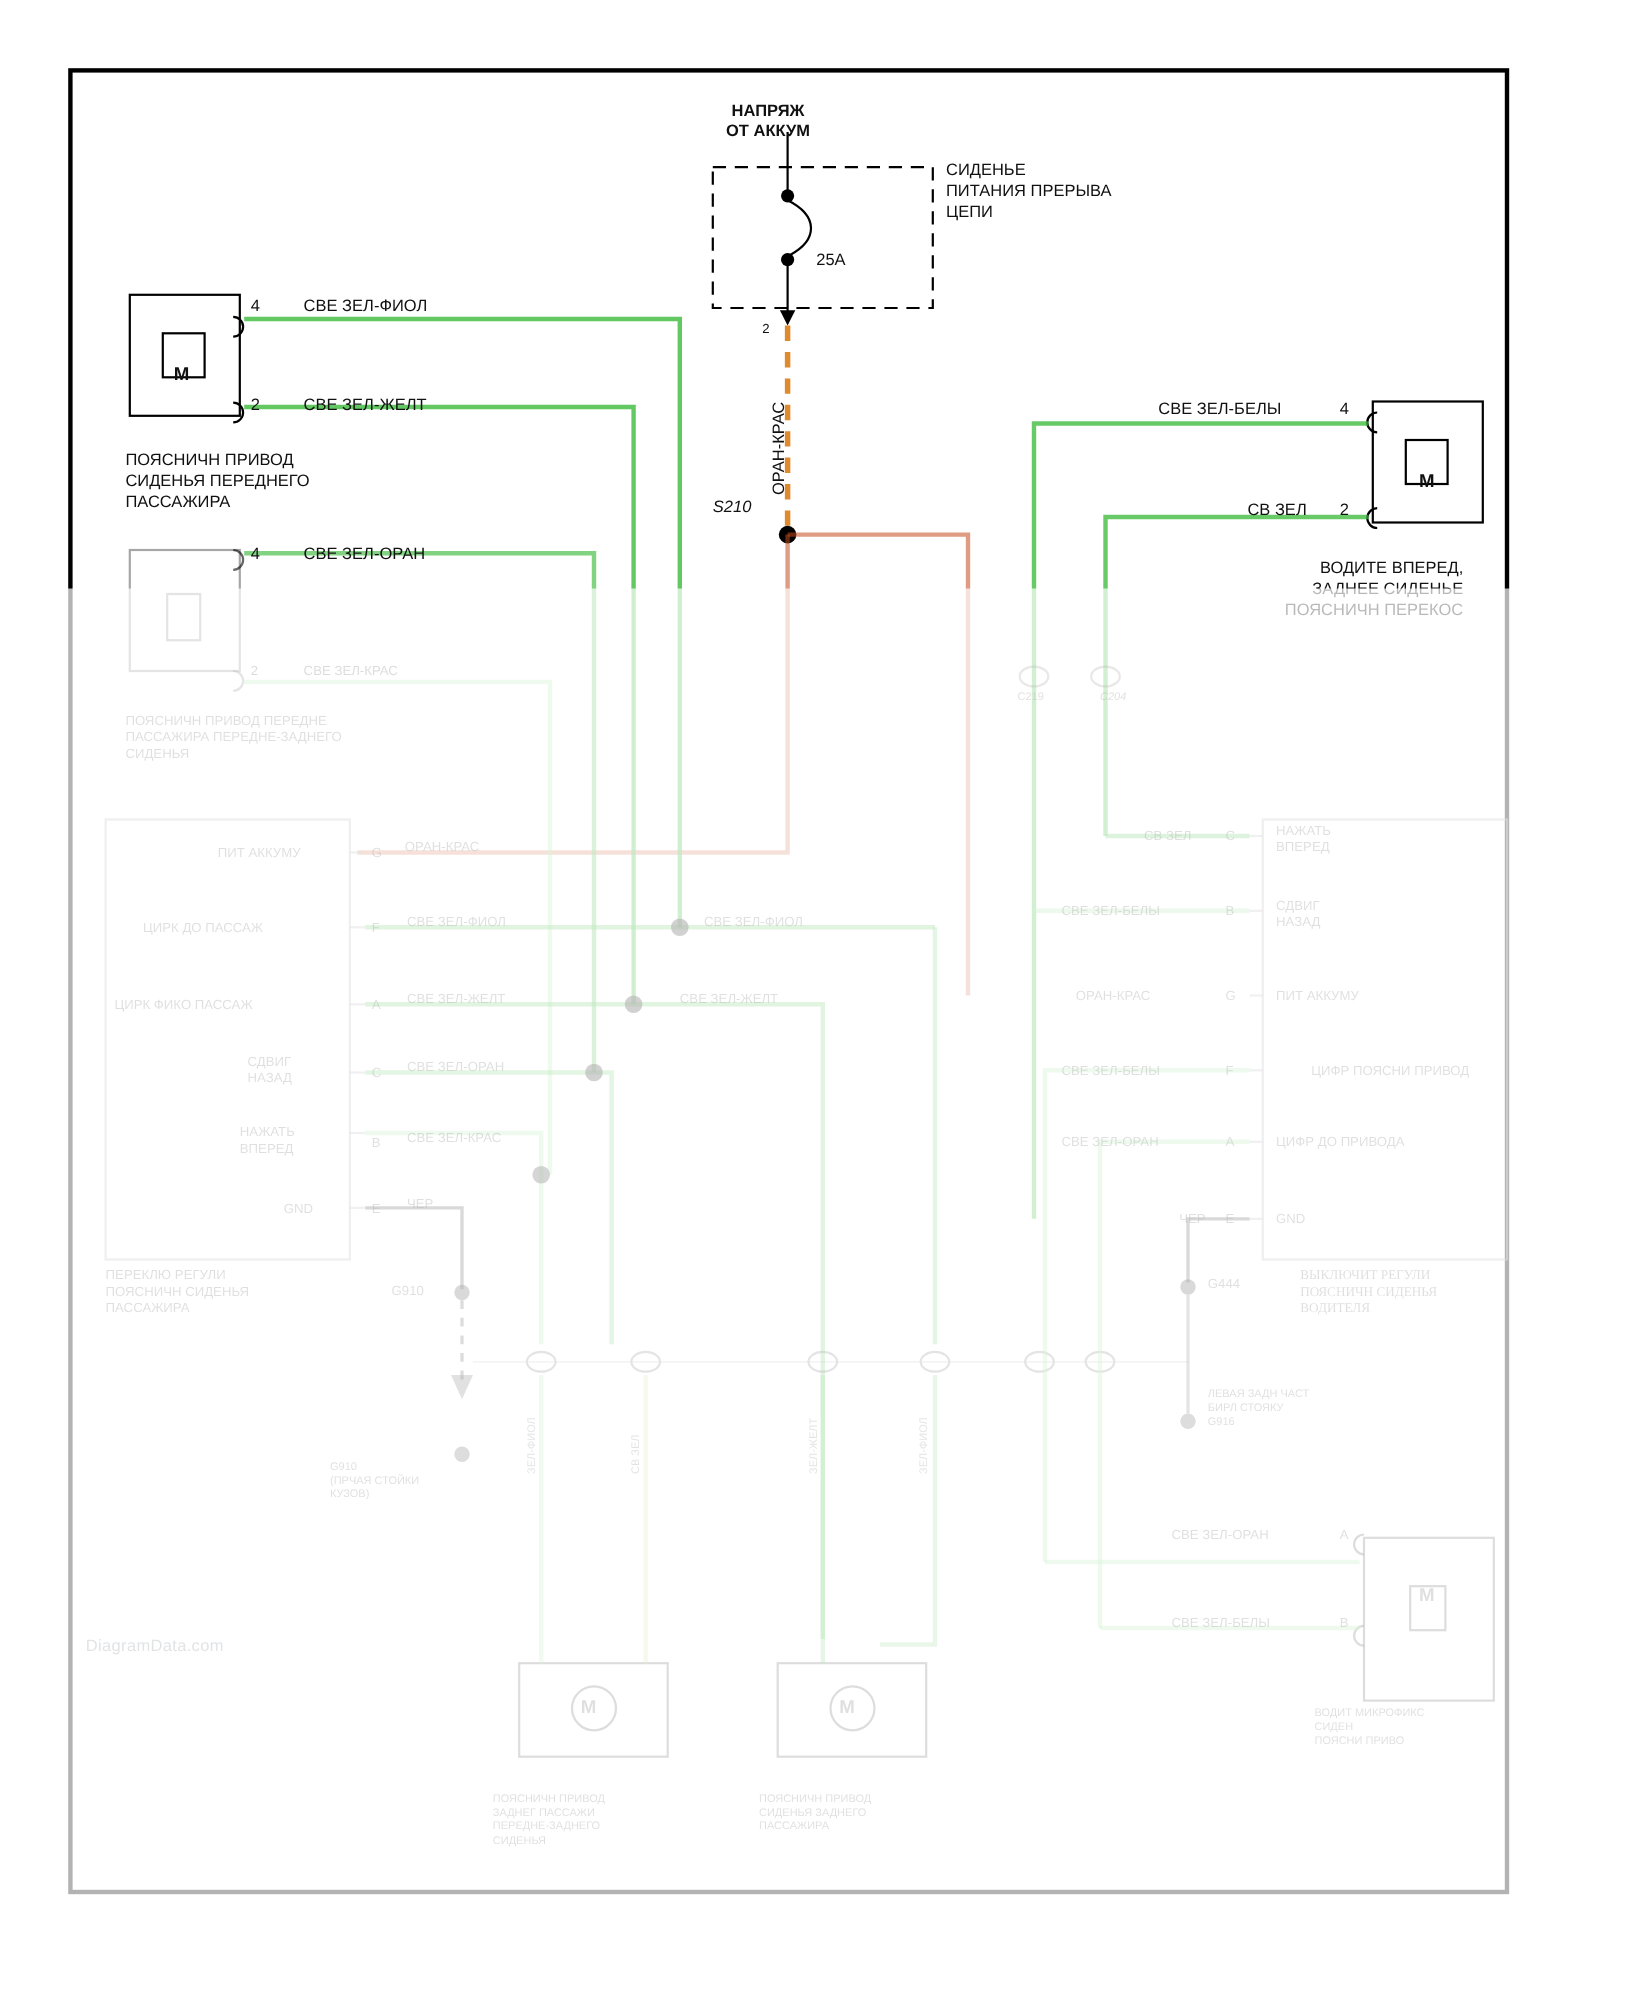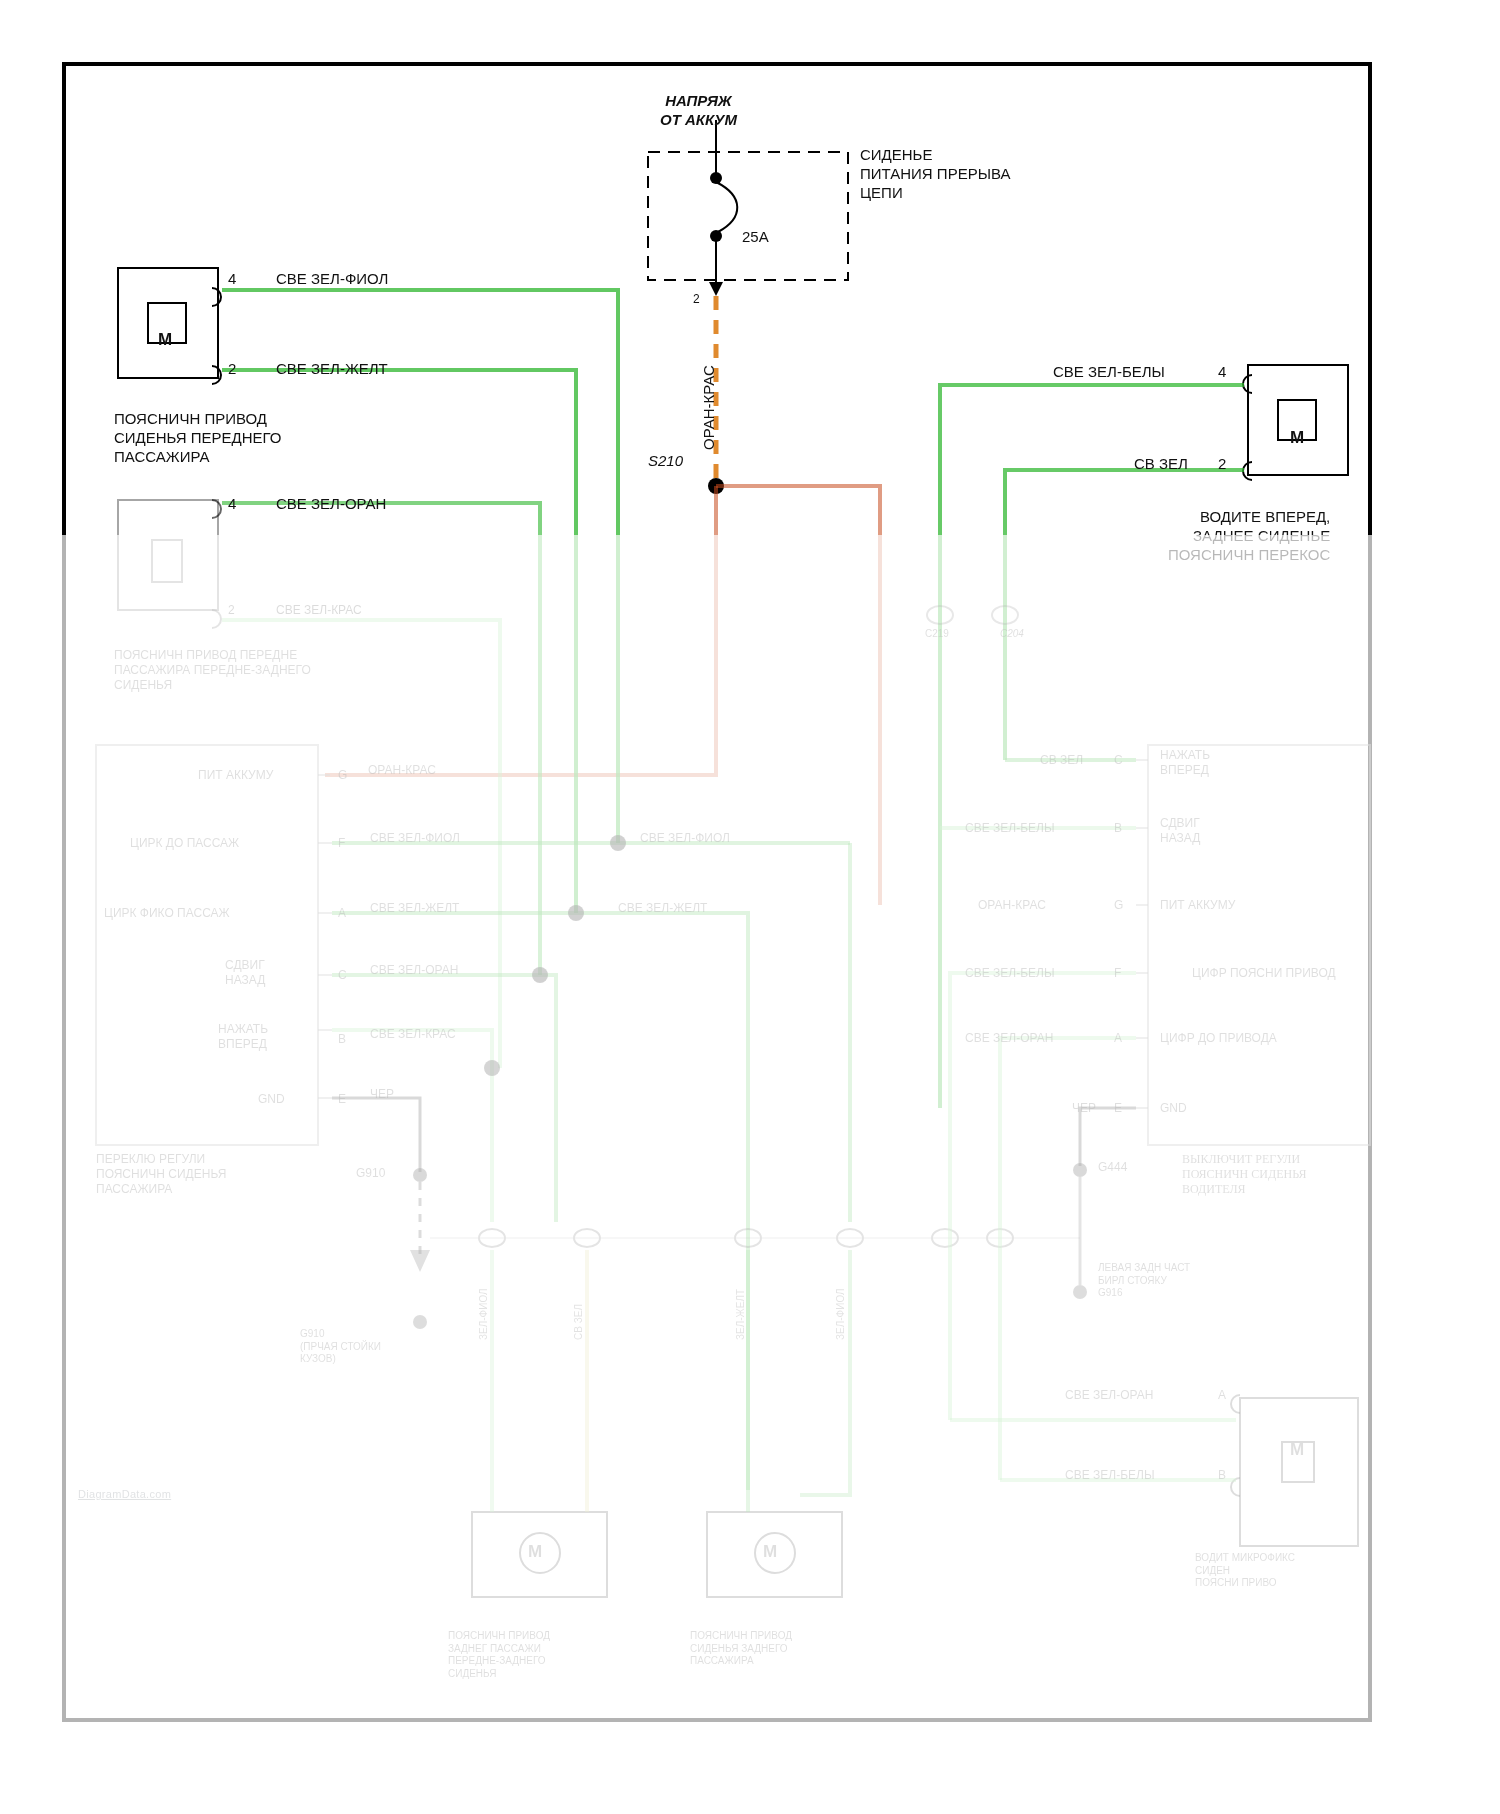--- a/index.html
+++ b/index.html
@@ -38,40 +38,39 @@
   }
   .lbl {
     position: absolute;
     font-size: 15px;
     color: #111;
     white-space: pre;
     line-height: 1.25;
   }
   .lbl.small { font-size: 12px; }
   .lbl.tiny { font-size: 10px; }
-  .lbl.bold { font-weight: bold; font-style: italic; }
+  .lbl.bold { font-weight: bold; }
   .lbl.rot {
     transform: rotate(-90deg);
     transform-origin: left top;
   }
   svg.overlay {
     position: absolute;
     left: 0; top: 0;
     width: 1500px;
     height: 1814px;
     pointer-events: none;
   }
   .wm {
     position: absolute;
     left: 78px;
     top: 1488px;
-    font-size: 11px;
+    font-size: 15px;
     color: #9aa0a6;
     letter-spacing: 0.3px;
-    text-decoration: underline;
   }
   .motor-label {
     position: absolute;
     font-size: 17px;
     font-weight: bold;
     color: #111;
   }
 </style>
 </head>
 <body>

